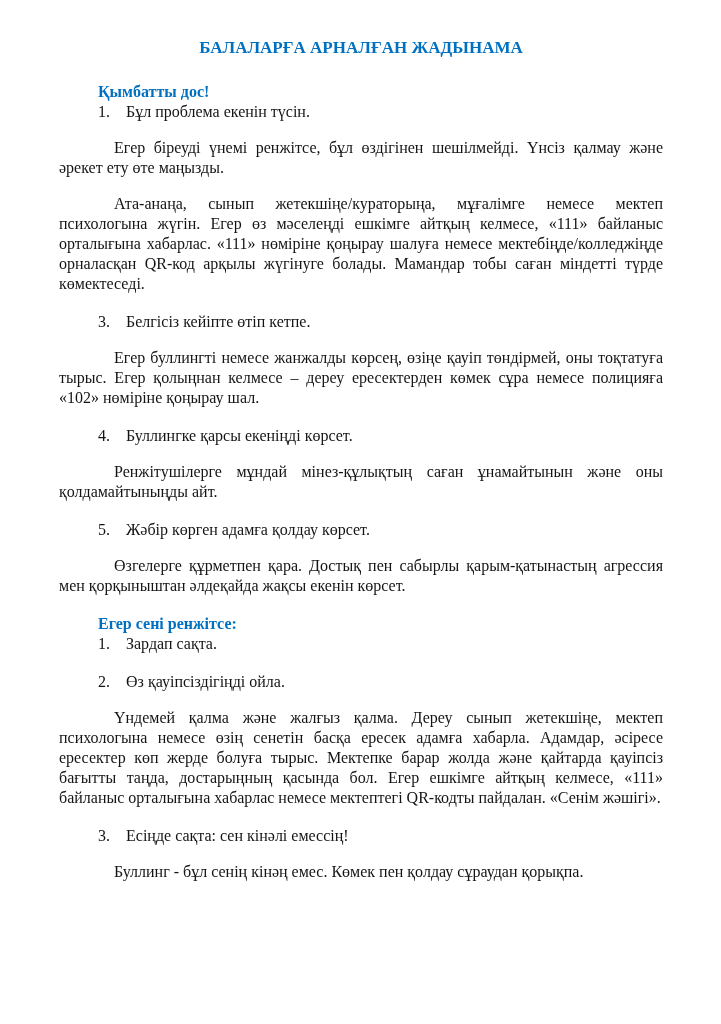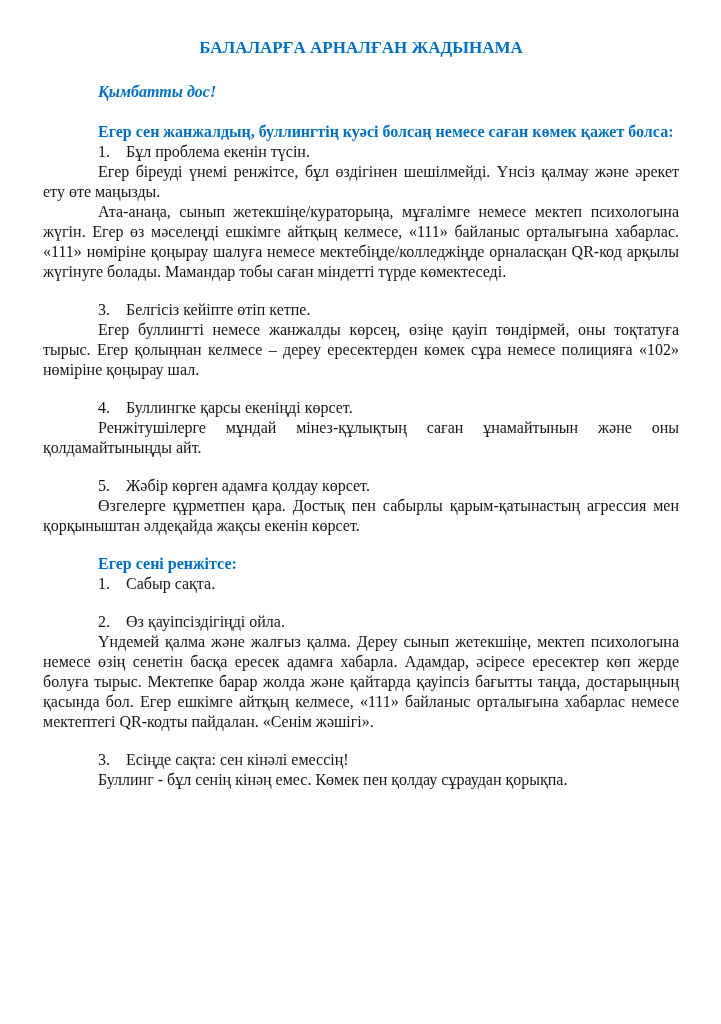--- a/index.html
+++ b/index.html
@@ -19,74 +19,72 @@
   .doc-title {
     margin:0;
     text-align:center;
     font-size:17px; font-weight:bold;
     color:var(--accent);
   }
   .greeting {
     margin:24px 0 0;
     font-weight:bold; color:var(--accent);
     text-indent:55px;
-    font-style:italic;
   }
   .intro {
     margin:20px 0 0;
     font-weight:bold; color:var(--accent);
     text-align:justify; text-indent:55px;
   }
   .item-head {
     margin:0;
     padding-left:55px;
     font-weight:normal;
   }
   .item-head .num { display:inline-block; width:28px; }
   .body-par {
-    margin:0;
+    margin:16px;
     text-align:justify;
     text-indent:55px;
   }
   .sec-head {
     margin:0;
     font-weight:bold; color:var(--accent);
     padding-left:55px;
   }
   .gap { margin-top:18px; }
 </style>
 </head>
 <body>
 
 <div class="page">
 
   <h1 class="doc-title">БАЛАЛАРҒА АРНАЛҒАН ЖАДЫНАМА</h1>
 
   <p class="greeting">Қымбатты дос!</p>
 
-  <p class="intro">Егер сен жанжалдың, буллингтің куәсі болсаң немесе саған көмек қажет болса:</p>
 
   <p class="item-head"><span class="num">1.</span><span>Бұл проблема екенін түсін.</span></p>
   <p class="body-par">Егер біреуді үнемі ренжітсе, бұл өздігінен шешілмейді. Үнсіз қалмау және әрекет ету өте маңызды.</p>
 
   <p class="body-par">Ата-анаңа, сынып жетекшіңе/кураторыңа, мұғалімге немесе мектеп психологына жүгін. Егер өз мәселеңді ешкімге айтқың келмесе, «111» байланыс орталығына хабарлас. «111» нөміріне қоңырау шалуға немесе мектебіңде/колледжіңде орналасқан QR-код арқылы жүгінуге болады. Мамандар тобы саған міндетті түрде көмектеседі.</p>
 
   <p class="item-head gap"><span class="num">3.</span><span>Белгісіз кейіпте өтіп кетпе.</span></p>
   <p class="body-par">Егер буллингті немесе жанжалды көрсең, өзіңе қауіп төндірмей, оны тоқтатуға тырыс. Егер қолыңнан келмесе – дереу ересектерден көмек сұра немесе полицияға «102» нөміріне қоңырау шал.</p>
 
   <p class="item-head gap"><span class="num">4.</span><span>Буллингке қарсы екеніңді көрсет.</span></p>
   <p class="body-par">Ренжітушілерге мұндай мінез-құлықтың саған ұнамайтынын және оны қолдамайтыныңды айт.</p>
 
   <p class="item-head gap"><span class="num">5.</span><span>Жәбір көрген адамға қолдау көрсет.</span></p>
 
   <p class="body-par">Өзгелерге құрметпен қара. Достық пен сабырлы қарым-қатынастың агрессия мен қорқыныштан әлдеқайда жақсы екенін көрсет.</p>
 
   <p class="sec-head gap">Егер сені ренжітсе:</p>
 
-  <p class="item-head"><span class="num">1.</span><span>Сабыр сақта.</span></p>
+  <p class="item-head"><span class="num">1.</span><span>Зардап сақта.</span></p>
 
   <p class="item-head gap"><span class="num">2.</span><span>Өз қауіпсіздігіңді ойла.</span></p>
   <p class="body-par">Үндемей қалма және жалғыз қалма. Дереу сынып жетекшіңе, мектеп психологына немесе өзің сенетін басқа ересек адамға хабарла. Адамдар, әсіресе ересектер көп жерде болуға тырыс. Мектепке барар жолда және қайтарда қауіпсіз бағытты таңда, достарыңның қасында бол. Егер ешкімге айтқың келмесе, «111» байланыс орталығына хабарлас немесе мектептегі QR-кодты пайдалан. «Сенім жәшігі».</p>
 
   <p class="item-head gap"><span class="num">3.</span><span>Есіңде сақта: сен кінәлі емессің!</span></p>
   <p class="body-par">Буллинг - бұл сенің кінәң емес. Көмек пен қолдау сұраудан қорықпа.</p>
 
 </div>
 
 </body></html>

